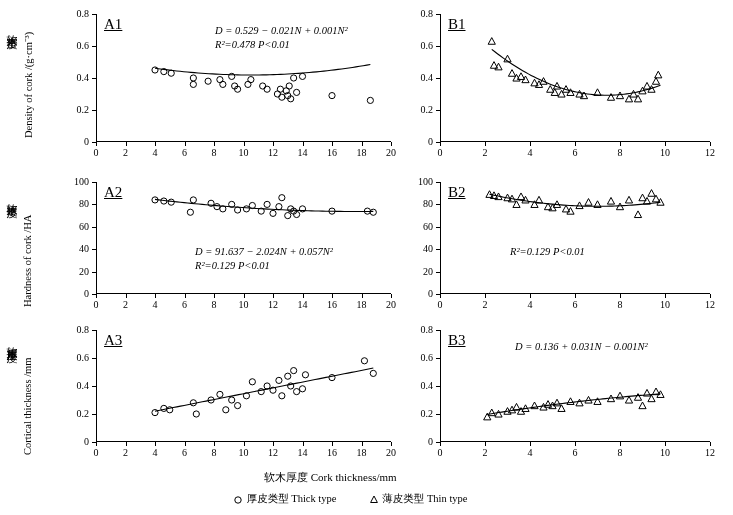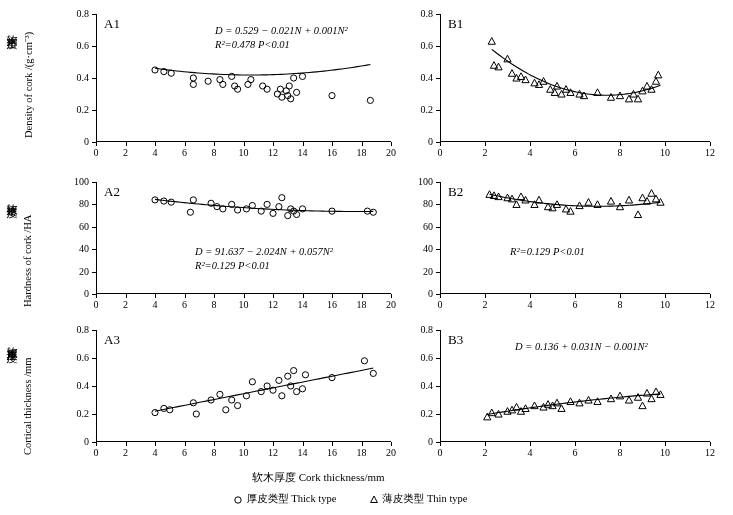--- a/index.html
+++ b/index.html
@@ -3,21 +3,21 @@
 <meta charset="utf-8">
 <style>
   html,body{margin:0;padding:0;}
   body{width:733px;height:515px;background:#ffffff;font-family:"Liberation Serif",serif;color:#000;}
   #root{position:relative;width:733px;height:515px;overflow:hidden;}
   .panel{position:absolute;}
   .plot-area{position:absolute;border-left:1px solid #000;border-bottom:1px solid #000;box-sizing:border-box;}
   .tick{position:absolute;background:#000;}
   .ticklabel{position:absolute;font-size:10px;text-align:center;width:24px;color:#000;}
   .yticklabel{position:absolute;font-size:10px;text-align:right;width:26px;color:#000;}
-  .panel-label{position:absolute;font-size:13px;font-weight:normal;}
+  .panel-label{position:absolute;font-size:15px;font-weight:normal;text-decoration:underline;}
   .eqbox{position:absolute;font-size:10.5px;line-height:14px;font-style:italic;white-space:nowrap;}
   .ylabel-cn{position:absolute;font-size:11px;writing-mode:vertical-rl;text-orientation:upright;letter-spacing:1px;}
   .ylabel-en{position:absolute;font-size:10.5px;writing-mode:vertical-rl;transform:rotate(180deg);white-space:nowrap;}
   .xlabel{position:absolute;font-size:11px;white-space:nowrap;text-align:center;}
   .legend{position:absolute;font-size:10.5px;white-space:nowrap;}
   svg{position:absolute;left:0;top:0;overflow:visible;}
   .marker-o{fill:none;stroke:#000;stroke-width:1;}
   .marker-t{fill:none;stroke:#000;stroke-width:1;}
   .curve{fill:none;stroke:#000;stroke-width:1.1;}
 </style>
@@ -28,21 +28,21 @@
 
   <div class="ylabel-cn" style="left:4px;top:26px;height:100px;">软木密度</div>
   <div class="ylabel-en" style="left:22px;top:18px;height:120px;">Density of cork /(g·cm⁻³)</div>
 
   <div class="ylabel-cn" style="left:4px;top:195px;height:100px;">软木硬度</div>
   <div class="ylabel-en" style="left:22px;top:192px;height:115px;">Hardness of cork /HA</div>
 
   <div class="ylabel-cn" style="left:4px;top:338px;height:120px;">软木皮层厚度</div>
   <div class="ylabel-en" style="left:22px;top:345px;height:110px;">Cortical thickness /mm</div>
 
-  <div class="xlabel" style="left:252px;top:470px;font-family:Liberation Serif, serif;">
+  <div class="xlabel" style="left:264px;top:470px;font-family:Liberation Serif, serif;">
     <span>软木厚度</span>
     <span>Cork thickness/mm</span>
   </div>
 
   <div class="legend" style="left:232px;top:492px;">
     <svg width="12" height="12" style="position:relative;display:inline-block;vertical-align:middle;top:-1px;">
       <circle cx="6" cy="7" r="3.2" class="marker-o"></circle>
     </svg>
     <span>厚皮类型</span>
     <span>Thick type</span>

